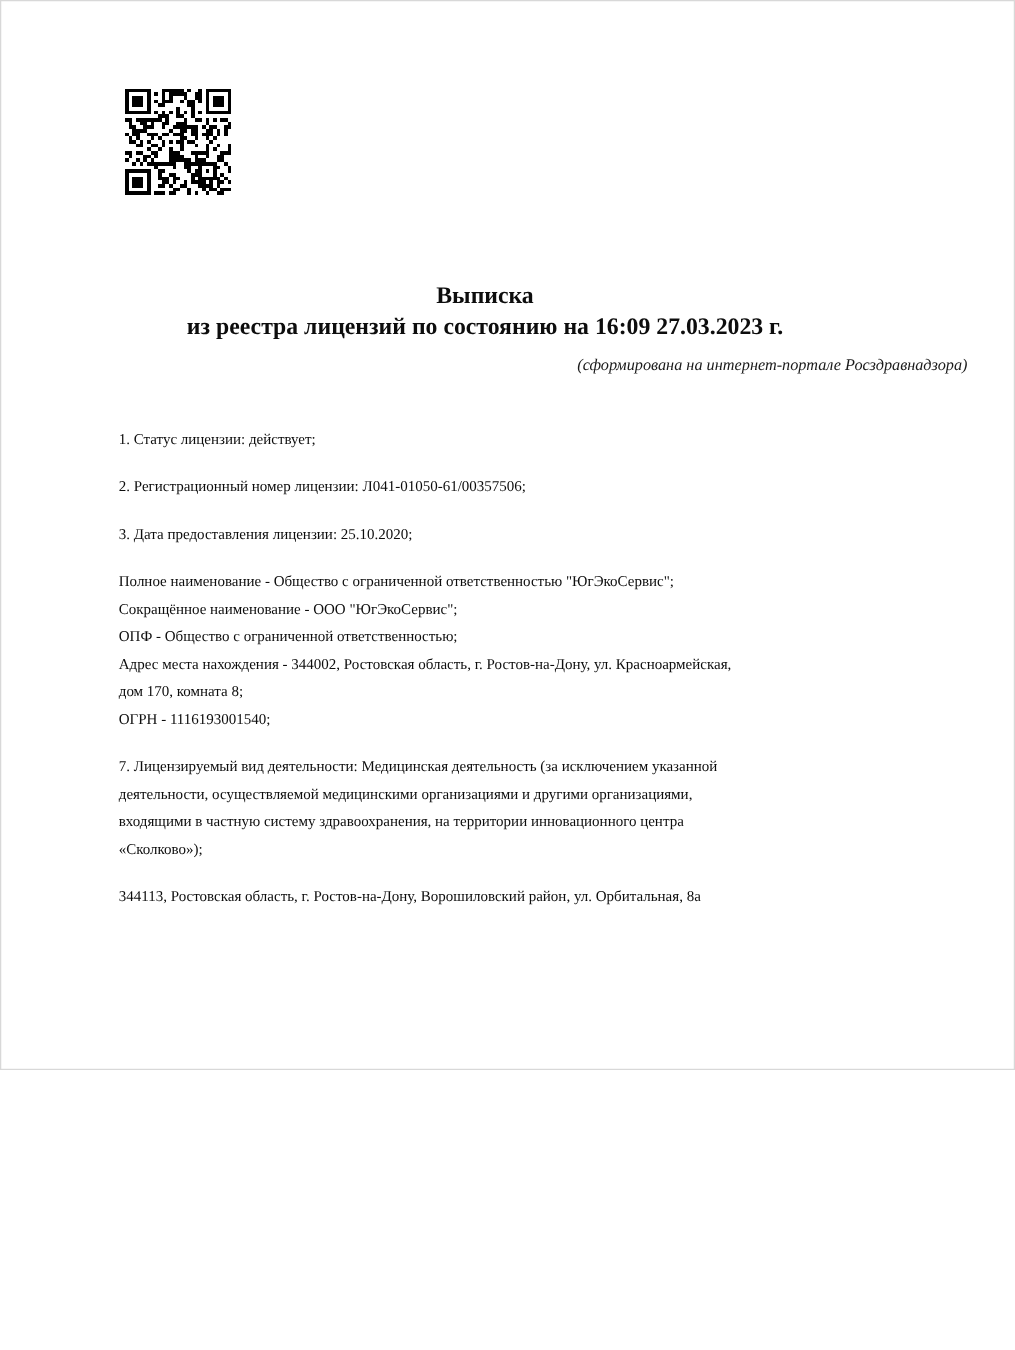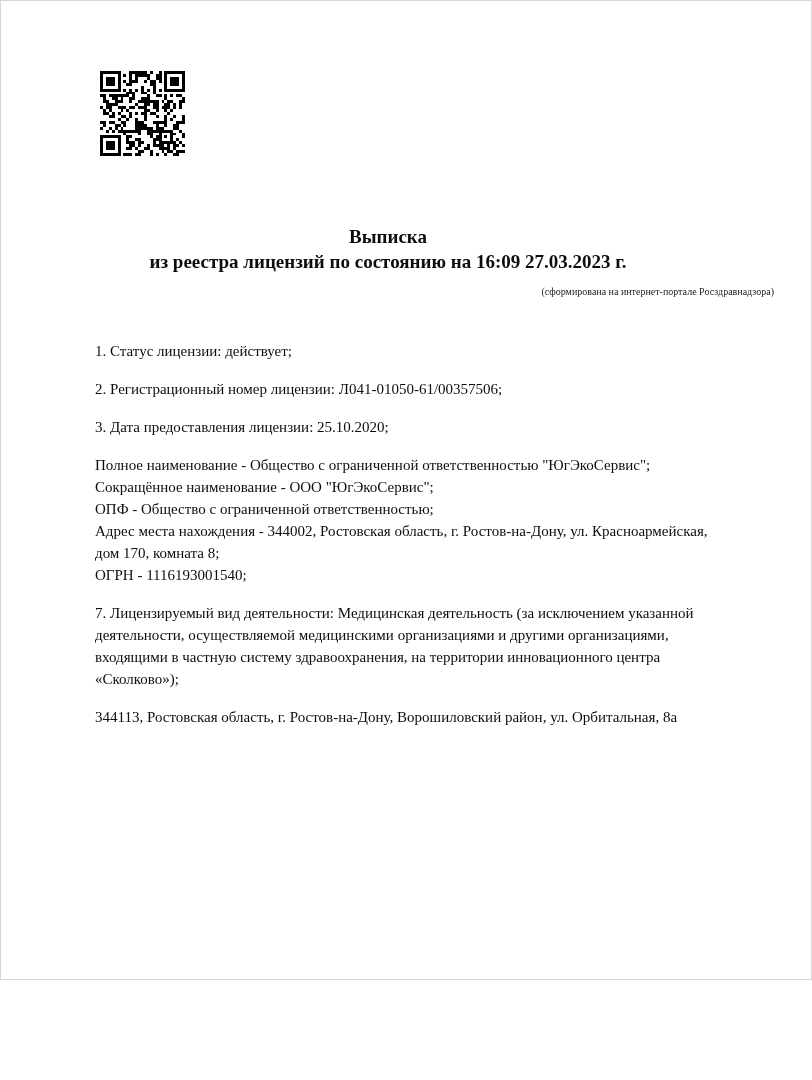--- a/index.html
+++ b/index.html
@@ -3,21 +3,21 @@
 <meta charset="utf-8">
 <style>
   html, body {
     margin: 0;
     padding: 0;
     background: #ffffff;
   }
   .page {
     position: relative;
     width: 812px;
-    height: 980px;
+    height: 856px;
     background: #ffffff;
     box-sizing: border-box;
     border: 1px solid #d8d8d8;
     overflow: hidden;
     font-family: "Liberation Serif", "DejaVu Serif", serif;
     color: #111111;
   }
   .qr {
     position: absolute;
     left: 99px;
@@ -34,33 +34,34 @@
     text-align: center;
     font-weight: bold;
     font-size: 19px;
     line-height: 25px;
     color: #0d0d0d;
   }
   .subtitle {
     position: absolute;
     top: 283px;
     right: 37px;
-    font-size: 10px;
+    font-size: 13px;
     line-height: 16px;
     color: #1a1a1a;
+    font-style: italic;
   }
   .body-text {
     position: absolute;
     top: 339px;
     left: 94px;
     width: 700px;
   }
   .body-text p.para {
     margin: 0 0 16px 0;
-    font-size: 15px;
+    font-size: 12px;
     line-height: 22px;
     white-space: pre-wrap;
     color: #0d0d0d;
   }
 </style>
 </head>
 <body>
 
 <div class="page">
 

